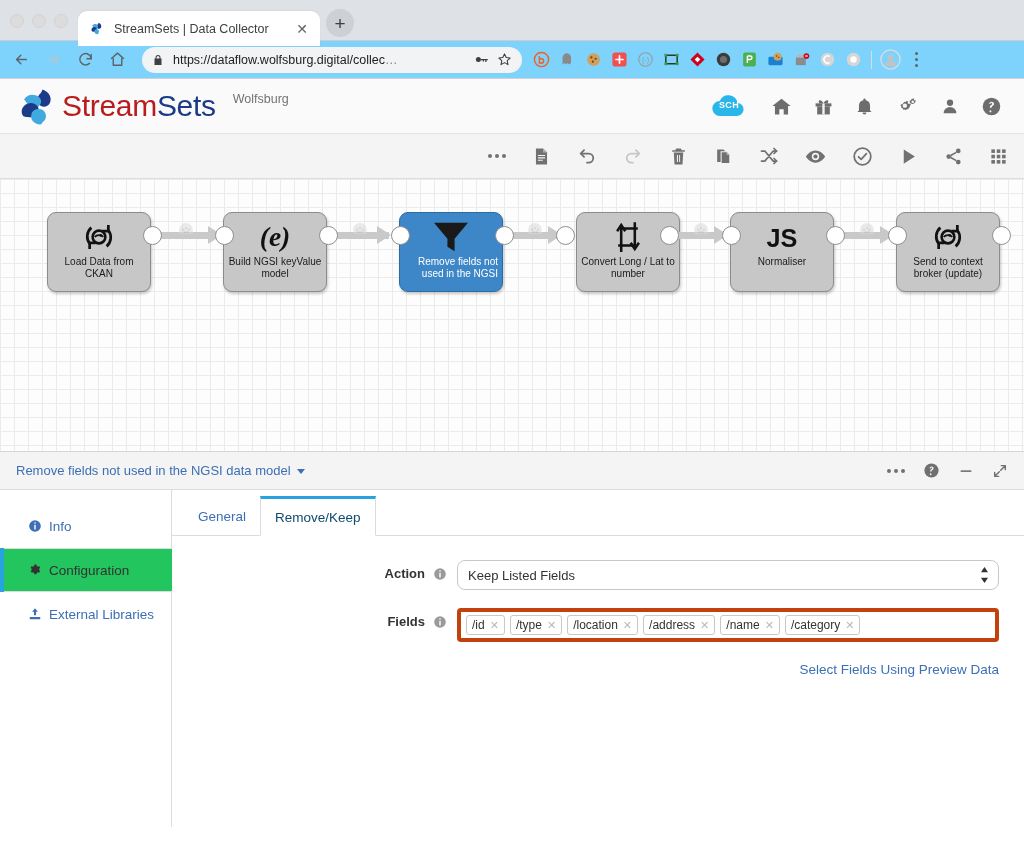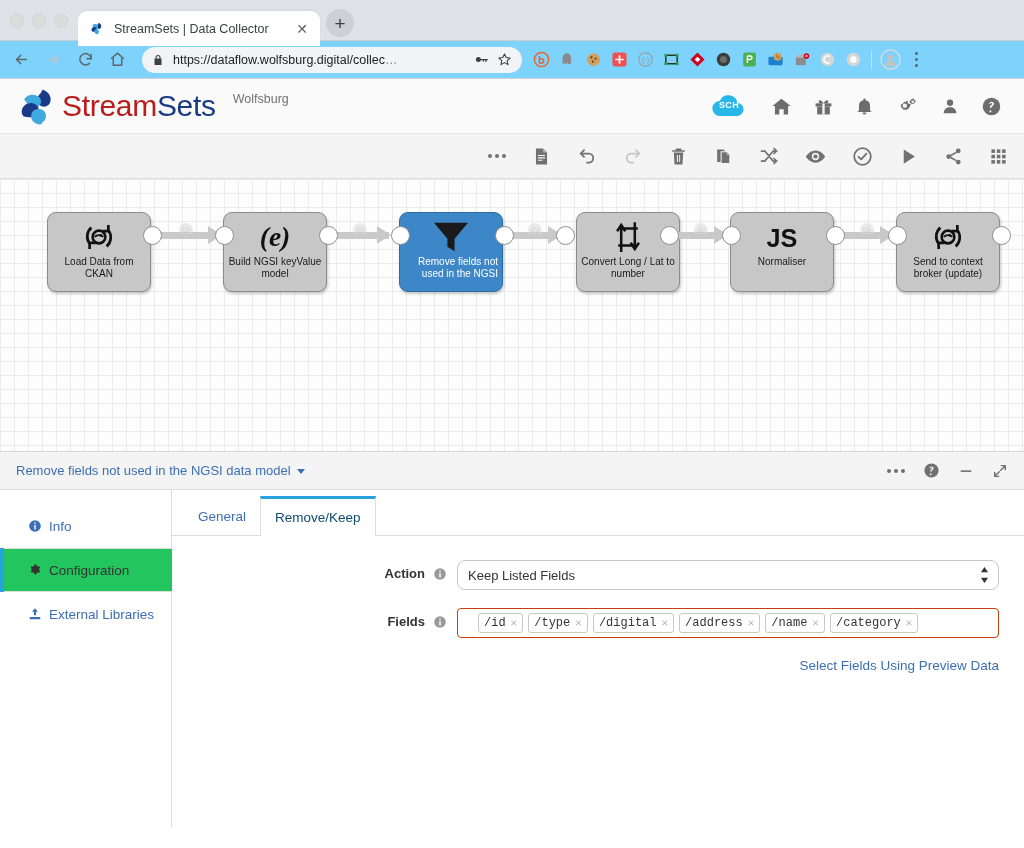--- a/index.html
+++ b/index.html
@@ -173,22 +173,22 @@
     display:flex;align-items:center;justify-content:flex-end;gap:8px;
   }
   .infoic{color:#9a9a9a;display:flex;align-items:center;}
   .fctrl{flex:1 1 auto;padding-right:25px;}
   .sel{
     position:relative;height:30px;border:1px solid #c8c8c8;border-radius:8px;background:#fff;
     display:flex;align-items:center;padding:0 10px;box-sizing:border-box;font-size:13px;color:#333;
   }
   .sel .arrows{position:absolute;right:9px;top:6px;display:flex;flex-direction:column;gap:2px;color:#333;}
   .chipbox{
-    min-height:30px;border:1px solid #c2410c;border-radius:4px;background:#fff;
-    display:flex;align-items:center;flex-wrap:wrap;gap:5px;padding:3px 20px;box-sizing:border-box;font-family:Liberation Mono, monospace;
+    min-height:30px;border:4px solid #c2410c;border-radius:4px;background:#fff;
+    display:flex;align-items:center;flex-wrap:wrap;gap:5px;padding:3px 5px;box-sizing:border-box;
   }
   .chip{
     border:1px solid #c8c8c8;border-radius:3px;background:#fff;height:20px;
     display:flex;align-items:center;padding:0 5px;box-sizing:border-box;
     font-size:12px;color:#333;gap:5px;
   }
   .chip .x{color:#b9b9b9;font-size:11px;line-height:1;}
   .linkrow{text-align:right;padding-right:25px;margin-top:12px;}
   .linkrow a{font-size:13.5px;color:#3c6fb5;text-decoration:none;}
 </style>
@@ -771,21 +771,21 @@
             <div class="chipbox">
               <span class="chip">
                   <span>/id</span>
                   <span class="x">✕</span>
                 </span>
               <span class="chip">
                   <span>/type</span>
                   <span class="x">✕</span>
                 </span>
               <span class="chip">
-                  <span>/digital</span>
+                  <span>/location</span>
                   <span class="x">✕</span>
                 </span>
               <span class="chip">
                   <span>/address</span>
                   <span class="x">✕</span>
                 </span>
               <span class="chip">
                   <span>/name</span>
                   <span class="x">✕</span>
                 </span>

